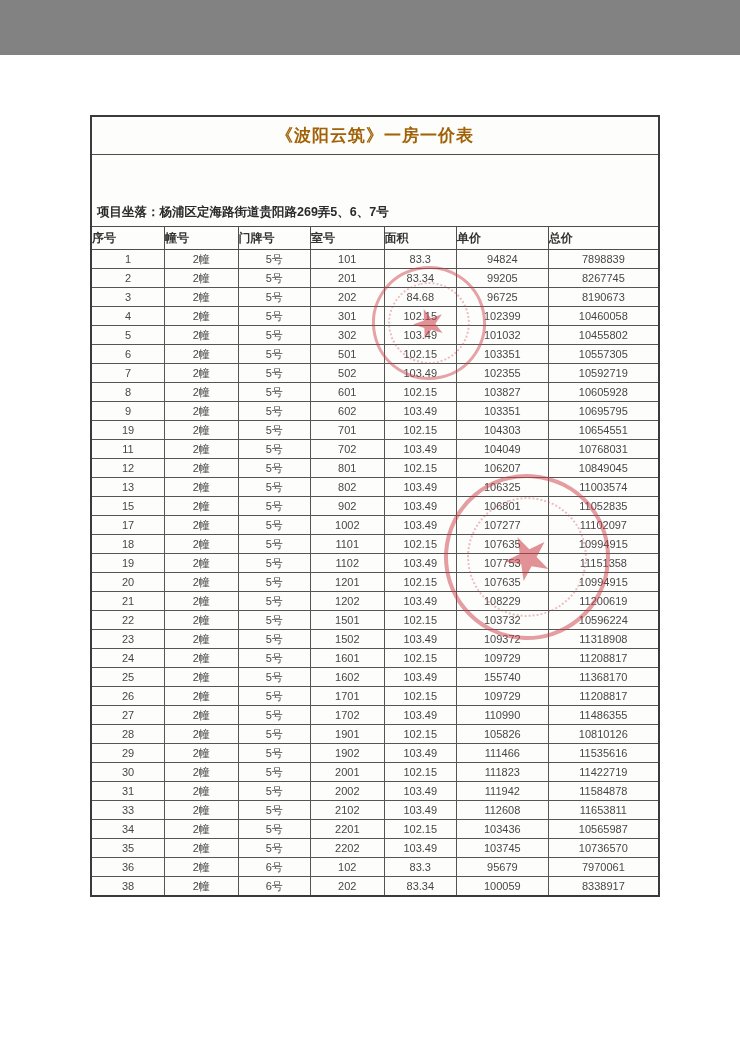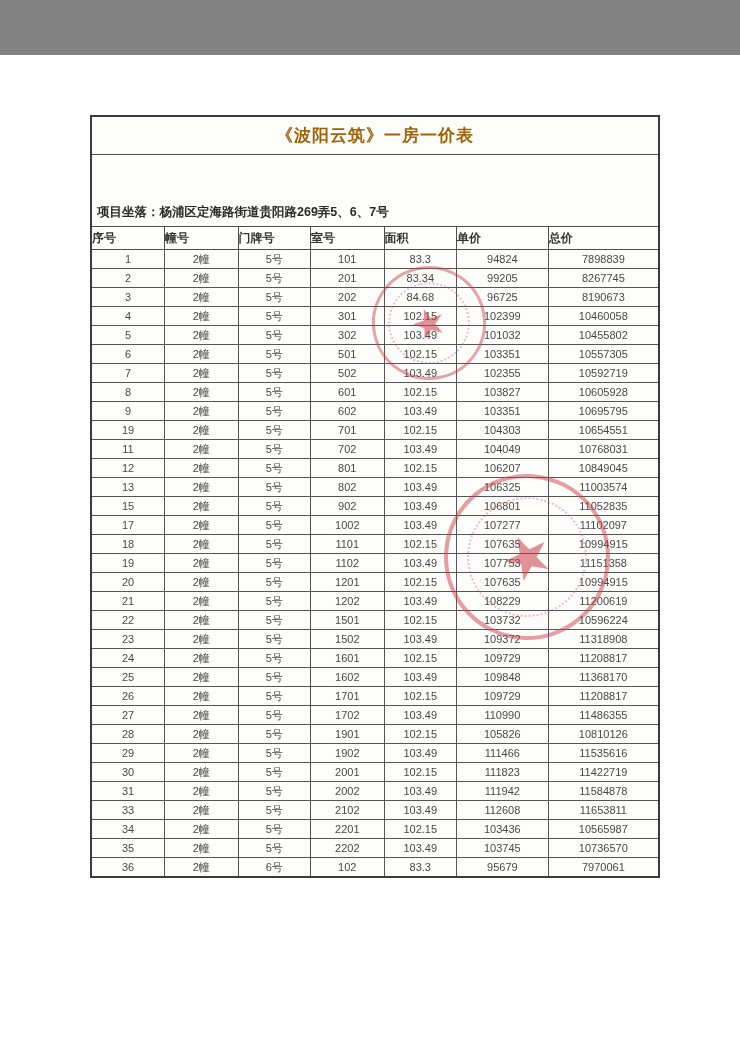--- a/index.html
+++ b/index.html
@@ -288,21 +288,21 @@
           <td>102.15</td>
           <td>109729</td>
           <td>11208817</td>
         </tr>
         <tr>
           <td>25</td>
           <td>2幢</td>
           <td>5号</td>
           <td>1602</td>
           <td>103.49</td>
-          <td>109848</td>
+          <td>155740</td>
           <td>11368170</td>
         </tr>
         <tr>
           <td>26</td>
           <td>2幢</td>
           <td>5号</td>
           <td>1701</td>
           <td>102.15</td>
           <td>109729</td>
           <td>11208817</td>
@@ -381,20 +381,29 @@
         </tr>
         <tr>
           <td>36</td>
           <td>2幢</td>
           <td>6号</td>
           <td>102</td>
           <td>83.3</td>
           <td>95679</td>
           <td>7970061</td>
         </tr>
+        <tr>
+          <td>38</td>
+          <td>2幢</td>
+          <td>6号</td>
+          <td>202</td>
+          <td>83.34</td>
+          <td>100059</td>
+          <td>8338917</td>
+        </tr>
       </tbody>
   </table>
 </div>
 
 <div class="stamp stamp-a">
   <span class="ring-inner"></span>
   <span class="star">★</span>
 </div>
 
 <div class="stamp stamp-b">

